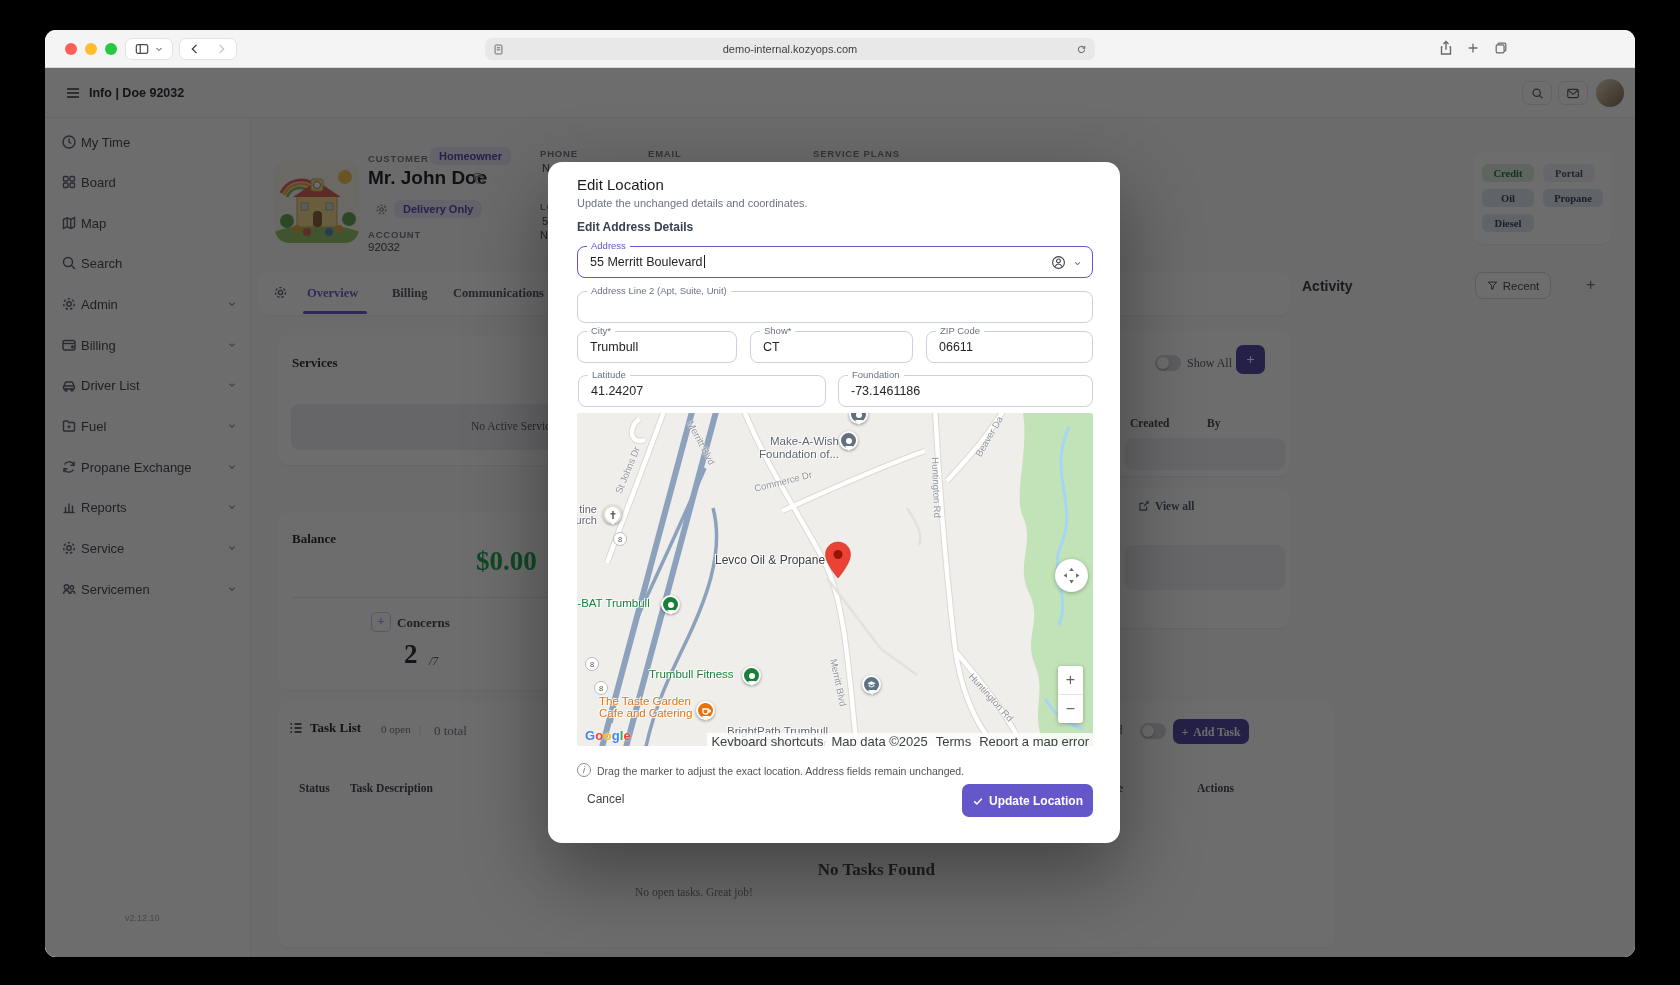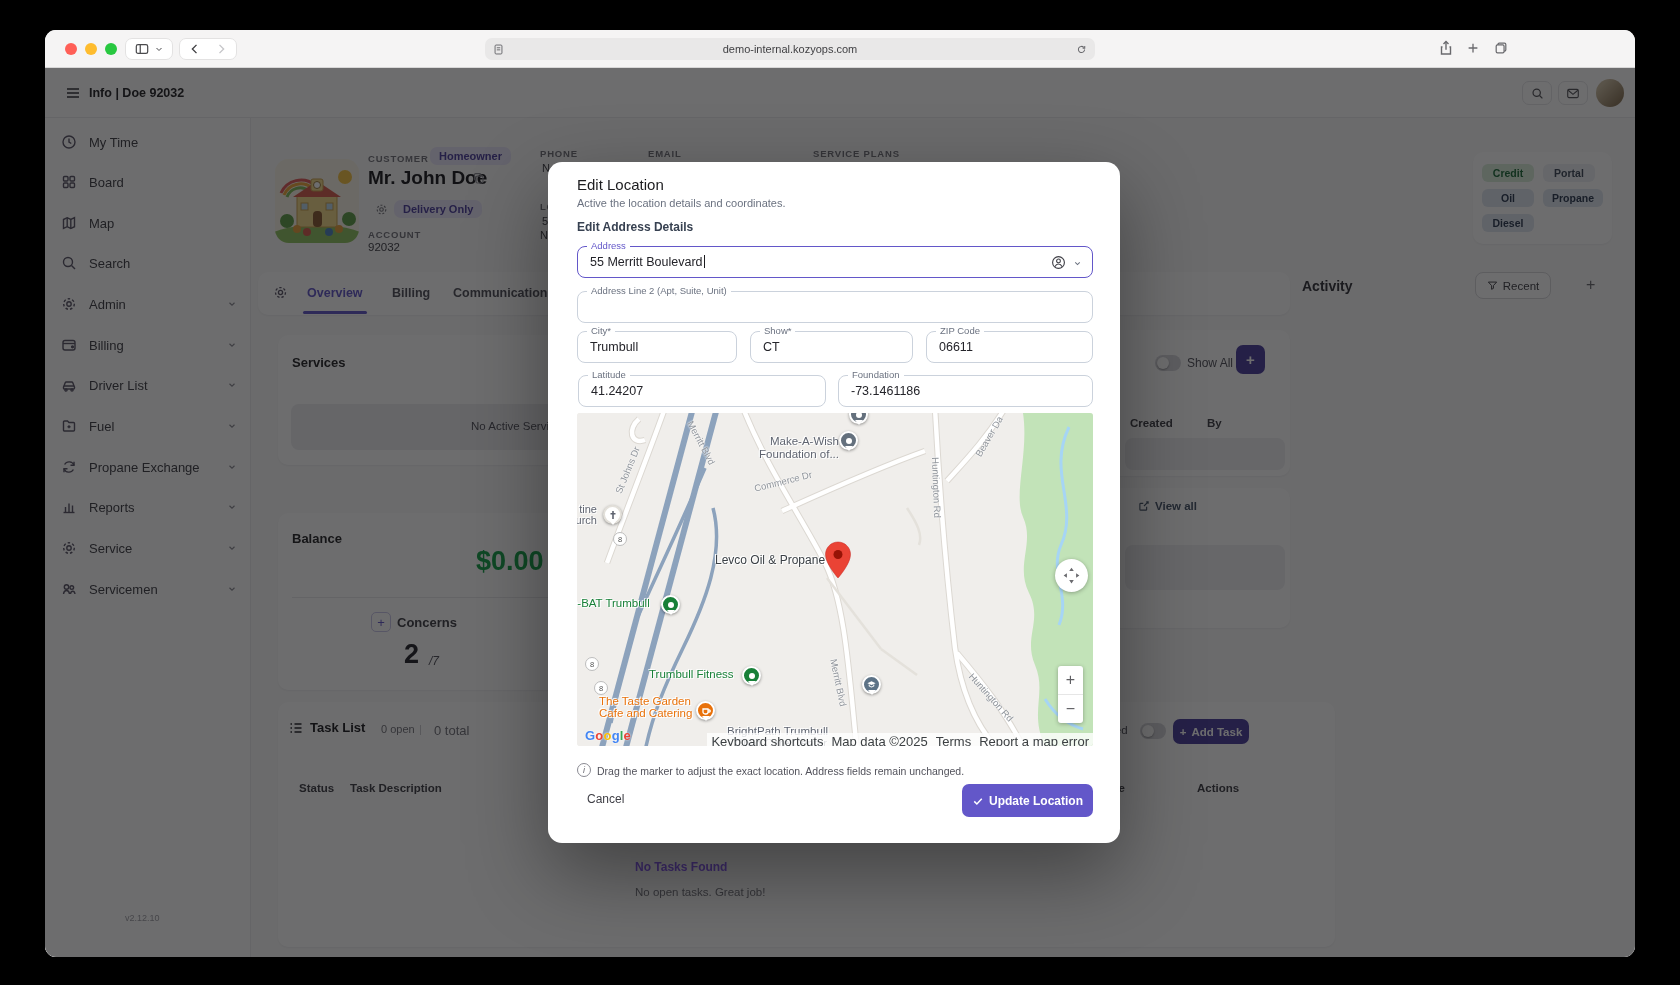--- a/index.html
+++ b/index.html
@@ -15,25 +15,25 @@
   .urlpill{position:absolute;top:8px;left:440px;width:610px;height:22px;background:#e9e8e8;border-radius:7px;display:flex;align-items:center;color:#3f3f42;}
   .urltext{flex:1;text-align:center;font-size:11px;}
   .ticon{color:#69696d;display:flex;align-items:center;}
   
   .app{position:absolute;left:0;top:38px;right:0;bottom:0;background:#fafafa;overflow:hidden;}
   .appheader{position:absolute;left:0;top:0;right:0;height:50px;background:#fff;border-bottom:1px solid #ececee;}
   .apptitle{position:absolute;left:44px;top:18px;font-size:12.5px;font-weight:bold;color:#232327;}
   .hbtn{position:absolute;top:13px;width:30px;height:24px;border:1px solid #e5e5e8;border-radius:7px;display:flex;align-items:center;justify-content:center;color:#55555b;background:#fff;}
   .avatar{position:absolute;left:1551px;top:11px;width:28px;height:28px;border-radius:50%;background:linear-gradient(135deg,#cdbfa4 20%,#8f7b5e 80%);}
   .sidebar{position:absolute;left:0;top:50px;width:206px;bottom:0;background:#fff;border-right:1px solid #ebebee;}
-  .sitem{position:absolute;left:0;width:206px;height:40px;display:flex;align-items:center;padding-left:16px;gap:12px;color:#3f3f46;font-size:13px;cursor:pointer;}
+  .sitem{position:absolute;left:0;width:206px;height:40px;display:flex;align-items:center;padding-left:16px;gap:4px;color:#3f3f46;font-size:13px;cursor:pointer;}
   .sitem .ic{color:#5a5668;display:flex;}
   .sitem .chev{position:absolute;right:14px;color:#8b8b93;display:flex;}
   .version{position:absolute;left:80px;top:845px;font-size:9px;color:#9f9fa6;}
-  .card{position:absolute;background:#fff;border-radius:10px;box-shadow:0 1px 2px rgba(20,20,30,.05);}
+  .card{position:absolute;background:#fff;border-radius:10px;box-shadow:0 1px 2px rgba(20,20,30,.05);font-family:Liberation Serif, serif;}
   .ulabel{font-size:9.5px;letter-spacing:.8px;color:#74747c;font-weight:bold;}
   .badge{display:inline-block;font-size:11px;font-weight:bold;border-radius:7px;padding:3px 9px;white-space:nowrap;}
   .badge-purple{background:#e9e5f9;color:#4c3f9e;}
   .tabtxt{font-size:12.5px;color:#52525b;font-weight:bold;}
   .coltxt{font-size:11.5px;font-weight:bold;color:#3f3f46;}
   .toggle{width:26px;height:16px;border-radius:9px;background:#d7d7dc;position:relative;}
   .toggle::after{content:'';position:absolute;left:2px;top:2px;width:12px;height:12px;border-radius:50%;background:#fff;box-shadow:0 1px 2px rgba(0,0,0,.3);}
   .pbtn{background:var(--accent);color:#fff;border-radius:7px;display:flex;align-items:center;justify-content:center;gap:5px;font-size:11.5px;font-weight:bold;}
   .minibadge{display:flex;align-items:center;justify-content:center;font-size:10.5px;font-weight:bold;border-radius:6px;height:18px;padding:0 8px;white-space:nowrap;}
   .overlay{position:absolute;inset:0;background:rgba(12,12,14,.60);z-index:40;}
@@ -447,29 +447,29 @@
       <div class="a" style="left:794px;top:22px;font-size:11.5px;color:#52525b">Completed</div>
       <div class="toggle a" style="left:862px;top:21px"></div>
       <div class="pbtn a" style="left:895px;top:17px;width:76px;height:25px;background:var(--accent-deep)">
         <span>+</span>
         <span>Add Task</span>
       </div>
       <div class="a coltxt" style="left:21px;top:80px">Status</div>
       <div class="a coltxt" style="left:72px;top:80px">Task Description</div>
       <div class="a coltxt" style="left:822px;top:80px">Date</div>
       <div class="a coltxt" style="left:919px;top:80px">Actions</div>
-      <div class="a" style="left:357px;top:158px;width:300px;text-align:left;font-size:12px;font-weight:bold;color:#8b5cf6">No Tasks Found</div>
+      <div class="a" style="left:357px;top:158px;width:300px;text-align:right;font-size:17px;font-weight:bold;color:#404040">No Tasks Found</div>
       <div class="a" style="left:357px;top:184px;width:300px;font-size:11.5px;color:#74747c">No open tasks. Great job!</div>
     </div>
 
     <div class="overlay"></div>
 
     <div class="modal">
       <div class="a" style="left:29px;top:14px;font-size:15px;font-weight:normal;color:#1c1c1f">Edit Location</div>
-      <div class="a" style="left:29px;top:35px;font-size:11px;color:#6b7280">Active the location details and coordinates.</div>
+      <div class="a" style="left:29px;top:35px;font-size:11px;color:#6b7280">Update the unchanged details and coordinates.</div>
       <div class="a" style="left:29px;top:58px;font-size:12px;font-weight:bold;color:#374151">Edit Address Details</div>
 
       <div class="field focused" style="left:29px;top:84px;width:516px">
         <span class="flabel">Address</span>
         <span class="fvalue"><span>55 Merritt Boulevard</span><span class="caret"></span></span>
         <span class="a" style="right:26px;top:8px;color:#3f3f46">
               <svg width="15" height="15" viewBox="0 0 16 16" fill="none" stroke="currentColor" stroke-width="1.2">
                 <circle cx="8" cy="8" r="6.3"></circle>
                 <circle cx="8" cy="6.3" r="2"></circle>
                 <path d="M4.4 12.3c.7-1.8 2-2.7 3.6-2.7s2.9.9 3.6 2.7"></path>

